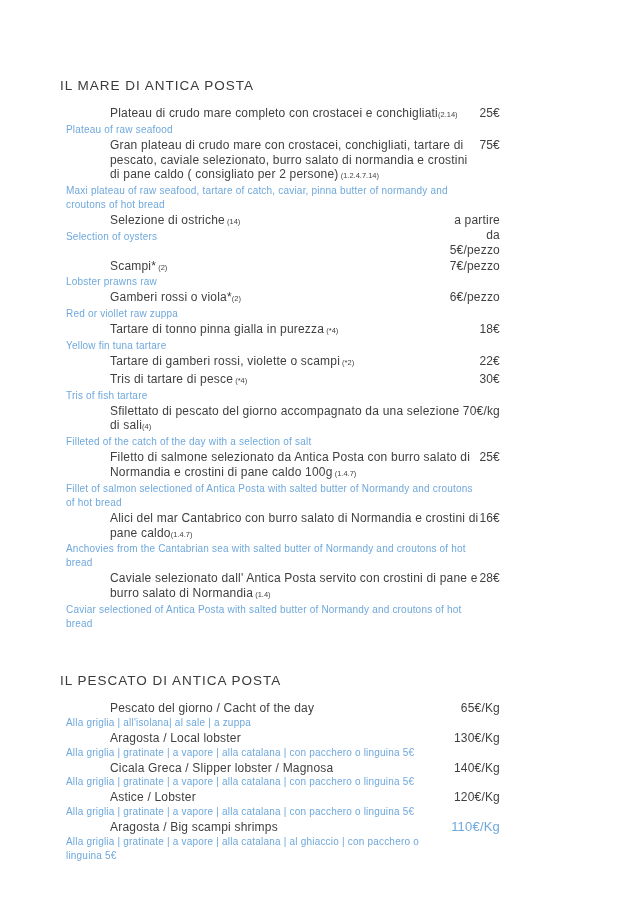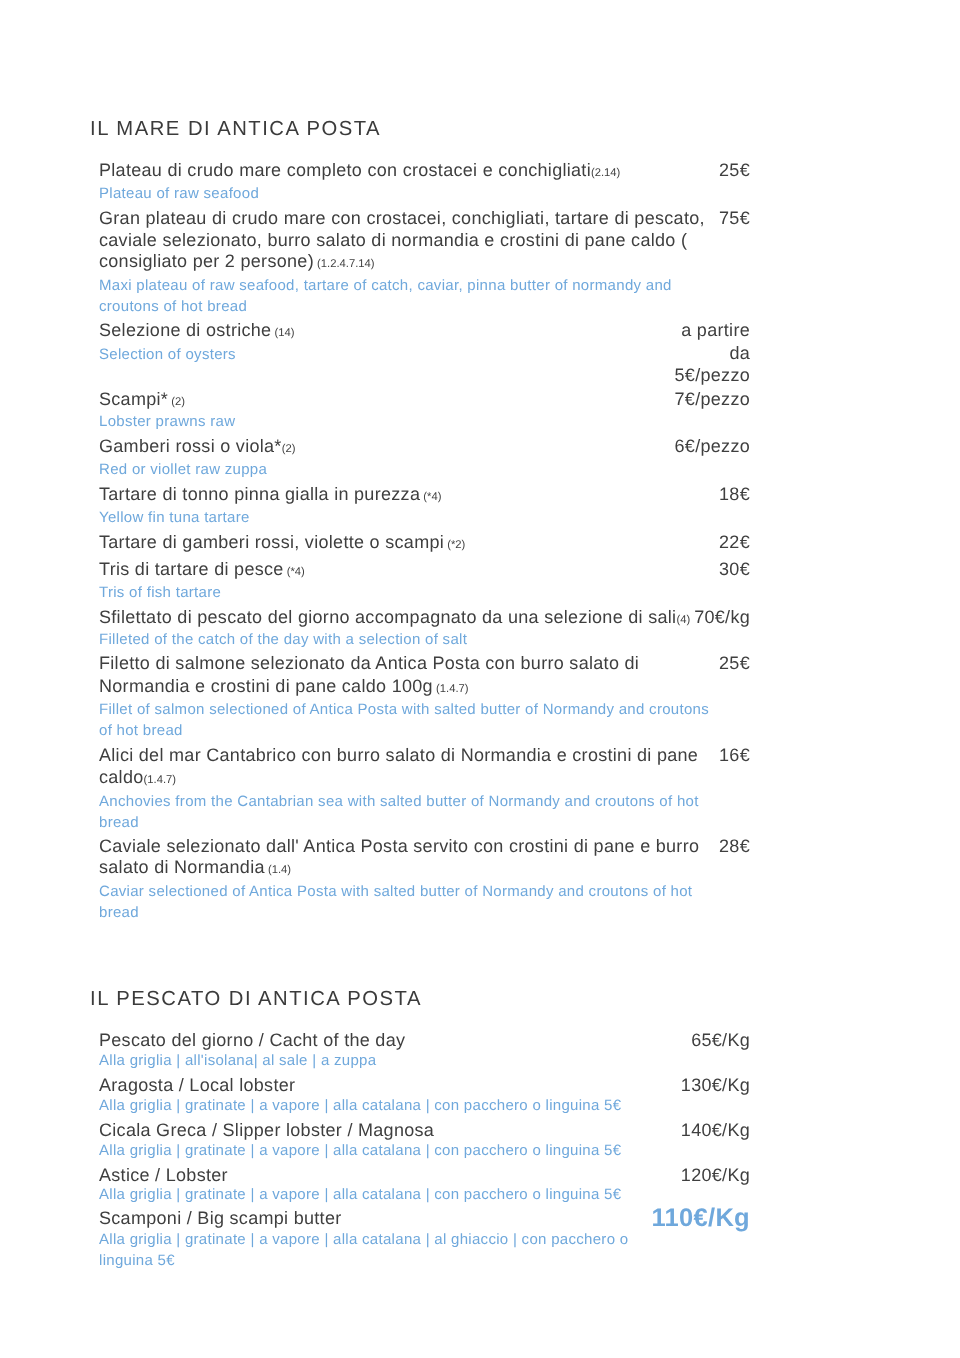--- a/index.html
+++ b/index.html
@@ -26,20 +26,21 @@
     display: flex;
     align-items: flex-start;
     margin-bottom: 1px;
   }
   .item-left { width: 434px; }
   .item-name {
     font-size: 12px;
     line-height: 14.8px;
     letter-spacing: 0.2px;
     color: #3f3f3f;
+    margin-left: 44px;
   }
   .allergen-ref {
     font-size: 7.5px;
     letter-spacing: 0;
     color: #3f3f3f;
   }
   .item-translation {
     font-size: 10px;
     line-height: 14px;
     letter-spacing: 0.2px;
@@ -47,21 +48,21 @@
   }
   .item-price {
     flex: 1;
     text-align: right;
     font-size: 12px;
     line-height: 14.8px;
     letter-spacing: 0.2px;
     color: #3f3f3f;
     white-space: pre-line;
   }
-  .item-price.blue { color: #6fa8dc; font-size: 17px; font-weight: bold; }
+  .item-price.blue { color: #6fa8dc; font-size: 13px; }
 </style>
 </head>
 <body>
 
 <div class="page">
   <div>
   <div class="section">
     <h2 class="section-title">IL MARE DI ANTICA POSTA</h2>
     <div class="section-items">
   <div class="menu-item">
@@ -192,21 +193,21 @@
   <div class="menu-item">
     <div class="item-left">
       <div class="item-name"><span>Astice / Lobster</span></div>
       <div class="item-translation">Alla griglia | gratinate | a vapore | alla catalana | con pacchero o linguina 5€</div>
     </div>
     <div class="item-price">120€/Kg</div>
   </div>
 
   <div class="menu-item">
     <div class="item-left">
-      <div class="item-name"><span>Scamponi / Big scampi butter</span></div>
+      <div class="item-name"><span>Aragosta / Big scampi shrimps</span></div>
       <div class="item-translation">Alla griglia | gratinate | a vapore | alla catalana | al ghiaccio | con pacchero o linguina 5€</div>
     </div>
     <div class="item-price blue">110€/Kg</div>
   </div>
 </div>
   </div>
 </div>
 </div>
 
 </body></html>

